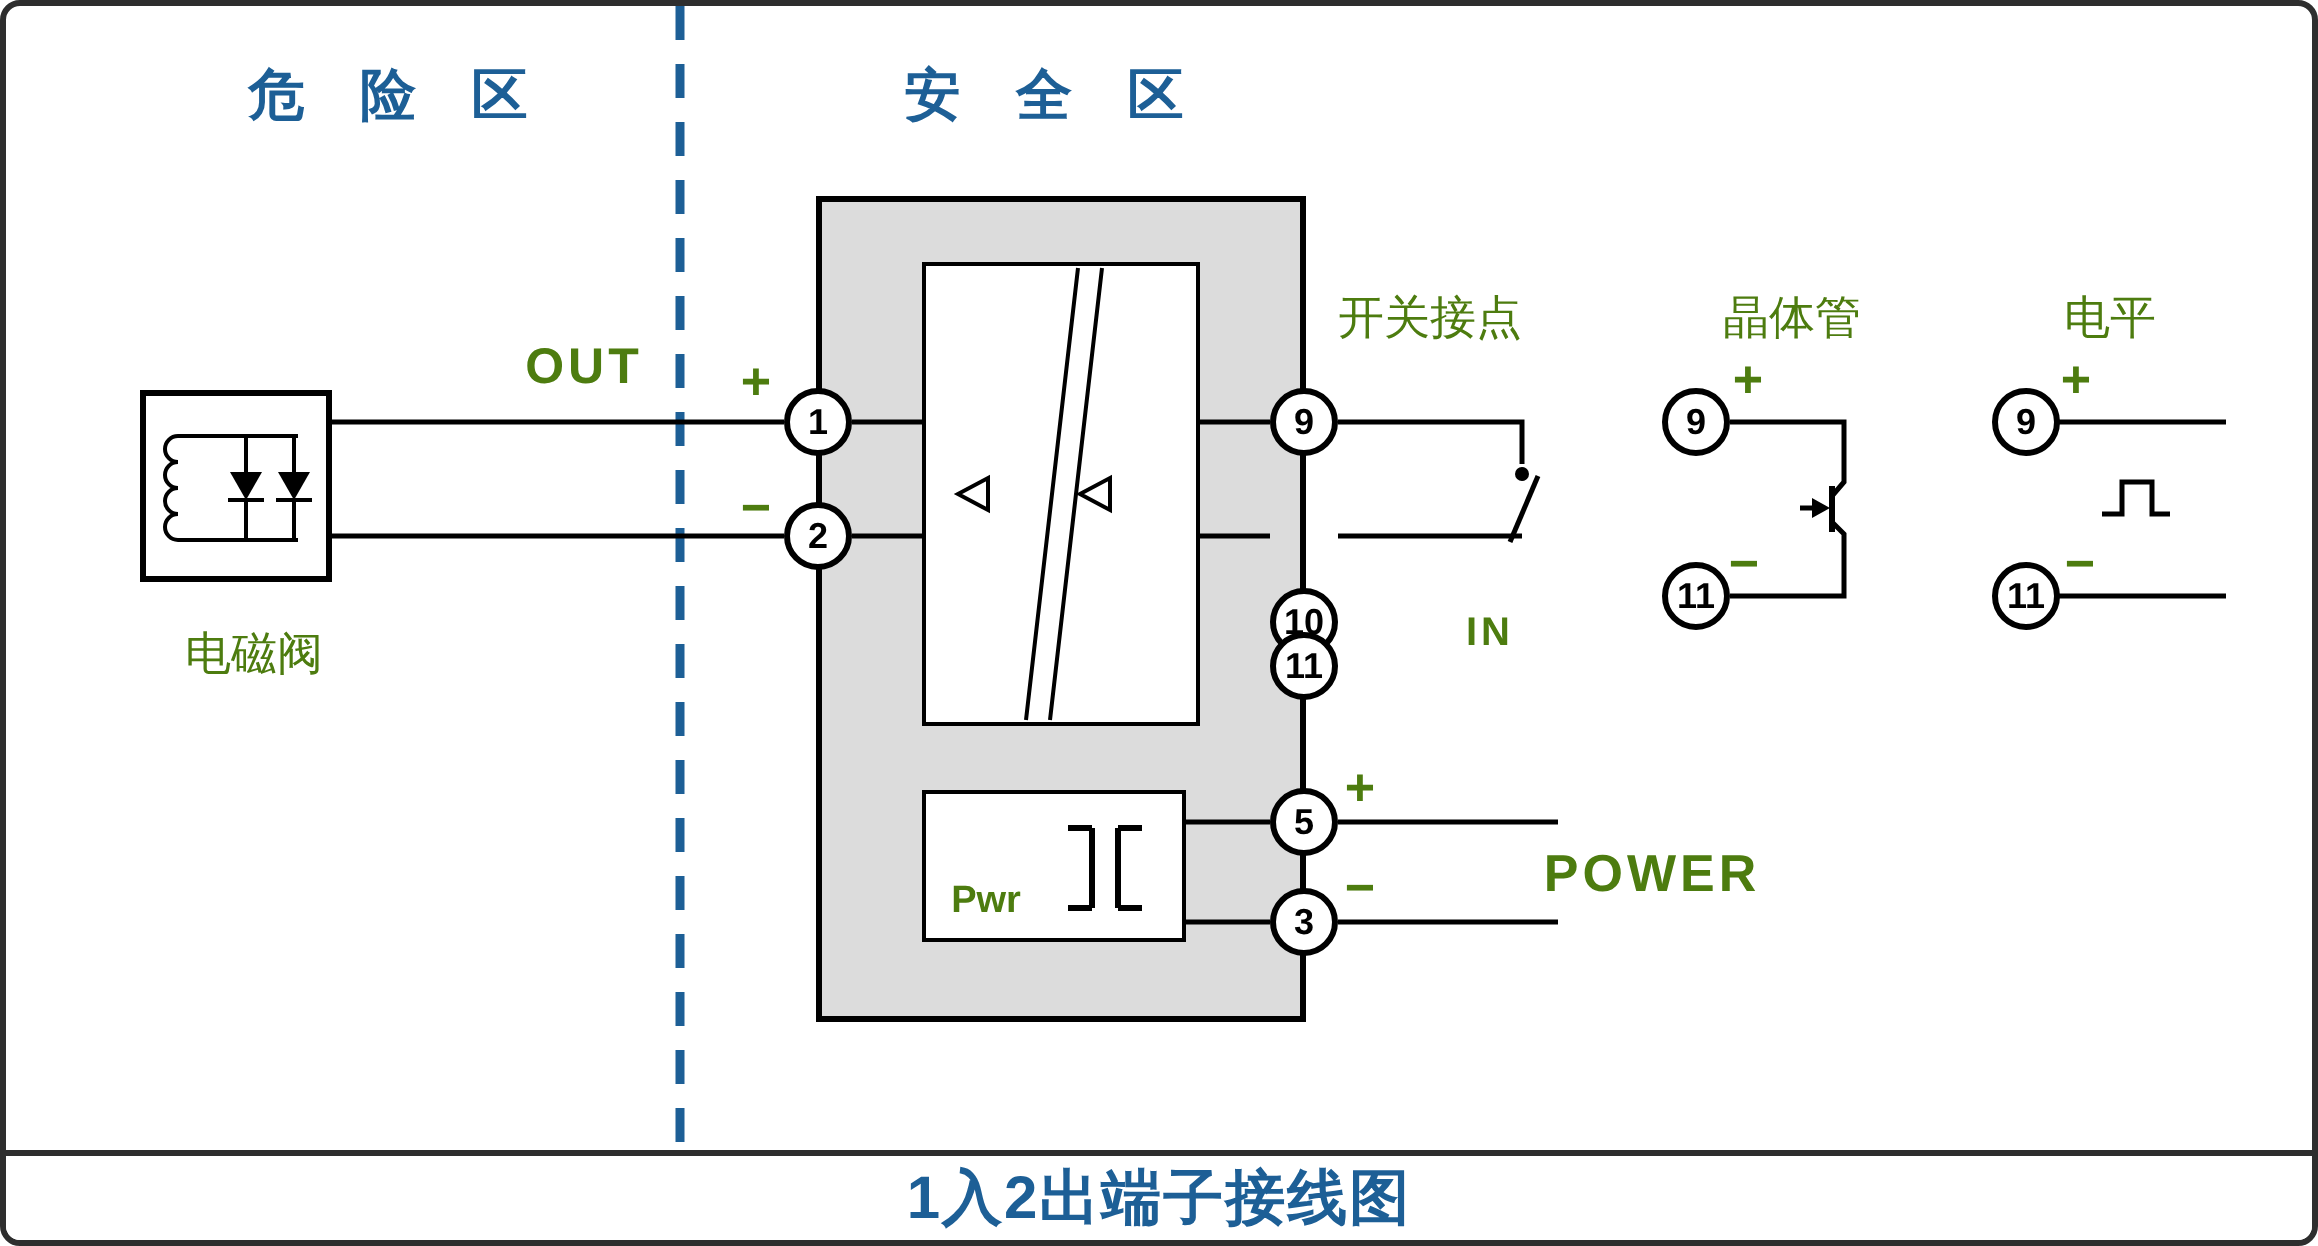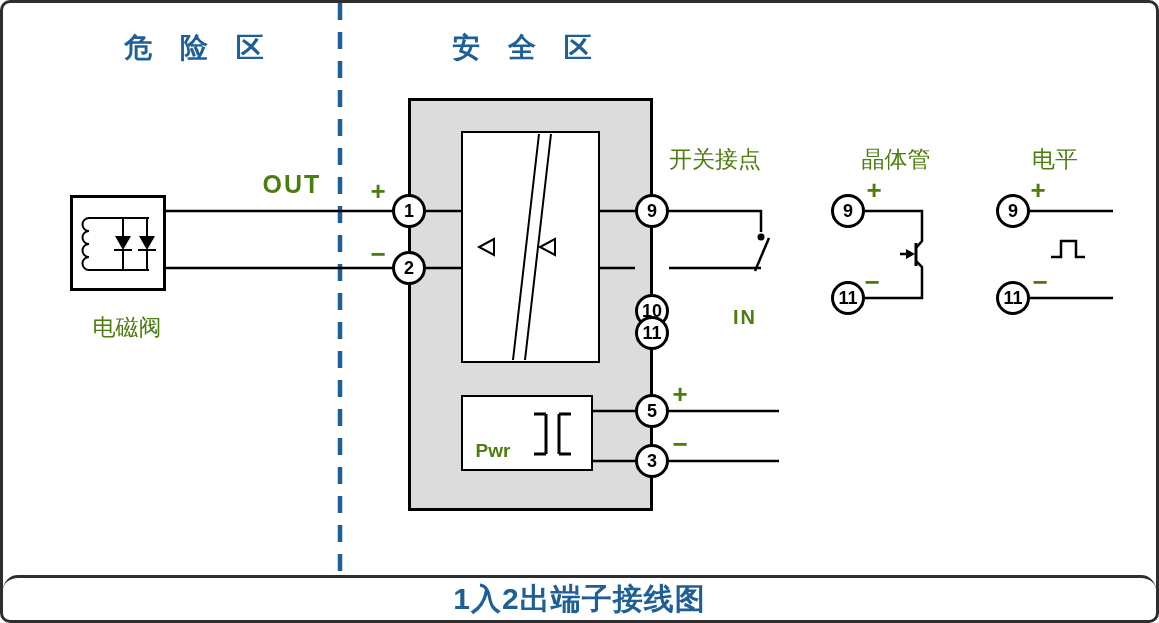--- a/index.html
+++ b/index.html
@@ -70,21 +70,20 @@
     z-index: 5;
   }
 
   .title-bar {
     position: absolute;
     left: 0; right: 0; top: 572px; bottom: 0;
     border-top: 3px solid #2e2e2e;
     display: flex; align-items: center; justify-content: center;
     background: #ffffff;
     z-index: 7;
-    border-radius: 15px;
   }
   .title {
     color: var(--blue, #1d5f96);
     font-size: 30px;
     font-weight: bold;
     letter-spacing: 1px;
   }
 </style>
 </head>
 <body>
@@ -161,20 +160,21 @@
   <div class="term" style="left:649px; top:330px;">11</div>
   <div class="term" style="left:649px; top:408px;">5</div>
   <div class="term" style="left:649px; top:458px;">3</div>
   <div class="term" style="left:845px; top:208px;">9</div>
   <div class="term" style="left:845px; top:295px;">11</div>
   <div class="term" style="left:1010px; top:208px;">9</div>
   <div class="term" style="left:1010px; top:295px;">11</div>
 
   <div class="label big" style="left:261px; top:181px;margin-left:28px;">OUT</div>
   <div class="label big" style="left:742px; top:314px; font-size:20px;">IN</div>
+  <div class="label big" style="left:823px; top:434px; font-size:26px;">POWER</div>
   <div class="label pwr-label" style="left:490px; top:433px;margin-top:15px;">Pwr</div>
 
   <div class="label cn" style="left:106px; top:324px;margin-left:18px;">电磁阀</div>
   <div class="label cn" style="left:712px; top:156px;">开关接点</div>
   <div class="label cn" style="left:893px; top:156px;">晶体管</div>
   <div class="label cn" style="left:1052px; top:156px;">电平</div>
 
   <div class="label sign" style="left:375px; top:188px;">+</div>
   <div class="label sign" style="left:375px; top:251px;">−</div>
   <div class="label sign" style="left:677px; top:391px;">+</div>

